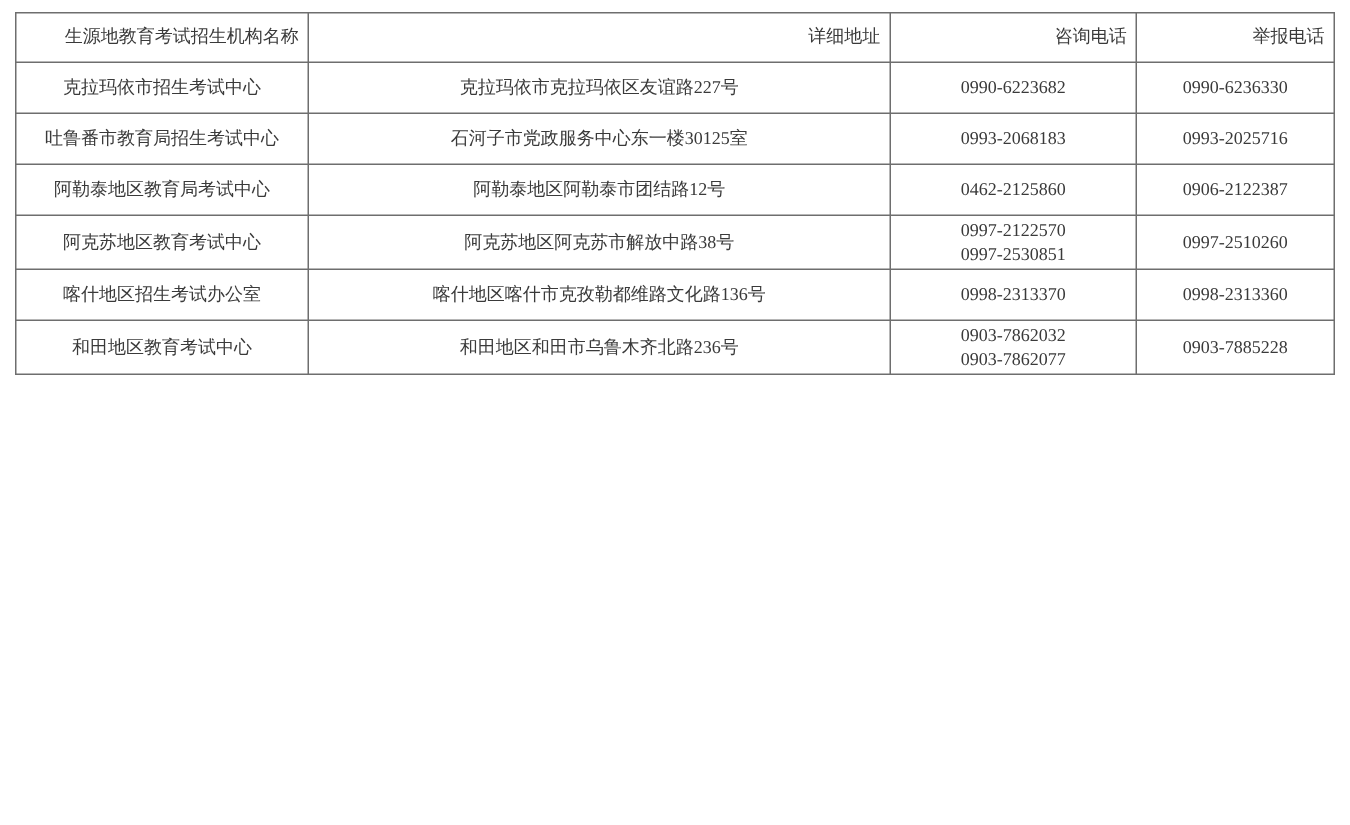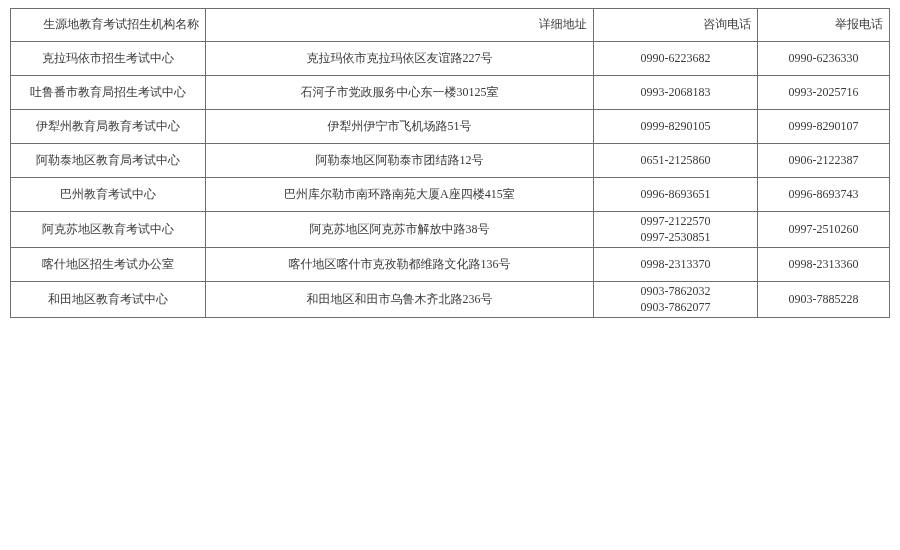--- a/index.html
+++ b/index.html
@@ -74,42 +74,26 @@
         </tr>
         <tr>
           <td>吐鲁番市教育局招生考试中心</td>
           <td>石河子市党政服务中心东一楼30125室</td>
           <td>
             <div class="phone-line">0993-2068183</div>
           </td>
           <td>0993-2025716</td>
         </tr>
         <tr>
-          <td>伊犁州教育局教育考试中心</td>
-          <td>伊犁州伊宁市飞机场路51号</td>
-          <td>
-            <div class="phone-line">0999-8290105</div>
-          </td>
-          <td>0999-8290107</td>
-        </tr>
-        <tr>
           <td>阿勒泰地区教育局考试中心</td>
           <td>阿勒泰地区阿勒泰市团结路12号</td>
           <td>
-            <div class="phone-line">0651-2125860</div>
+            <div class="phone-line">0462-2125860</div>
           </td>
           <td>0906-2122387</td>
-        </tr>
-        <tr>
-          <td>巴州教育考试中心</td>
-          <td>巴州库尔勒市南环路南苑大厦A座四楼415室</td>
-          <td>
-            <div class="phone-line">0996-8693651</div>
-          </td>
-          <td>0996-8693743</td>
         </tr>
         <tr>
           <td>阿克苏地区教育考试中心</td>
           <td>阿克苏地区阿克苏市解放中路38号</td>
           <td>
             <div class="phone-line">0997-2122570</div>
             <div class="phone-line">0997-2530851</div>
           </td>
           <td>0997-2510260</td>
         </tr>

